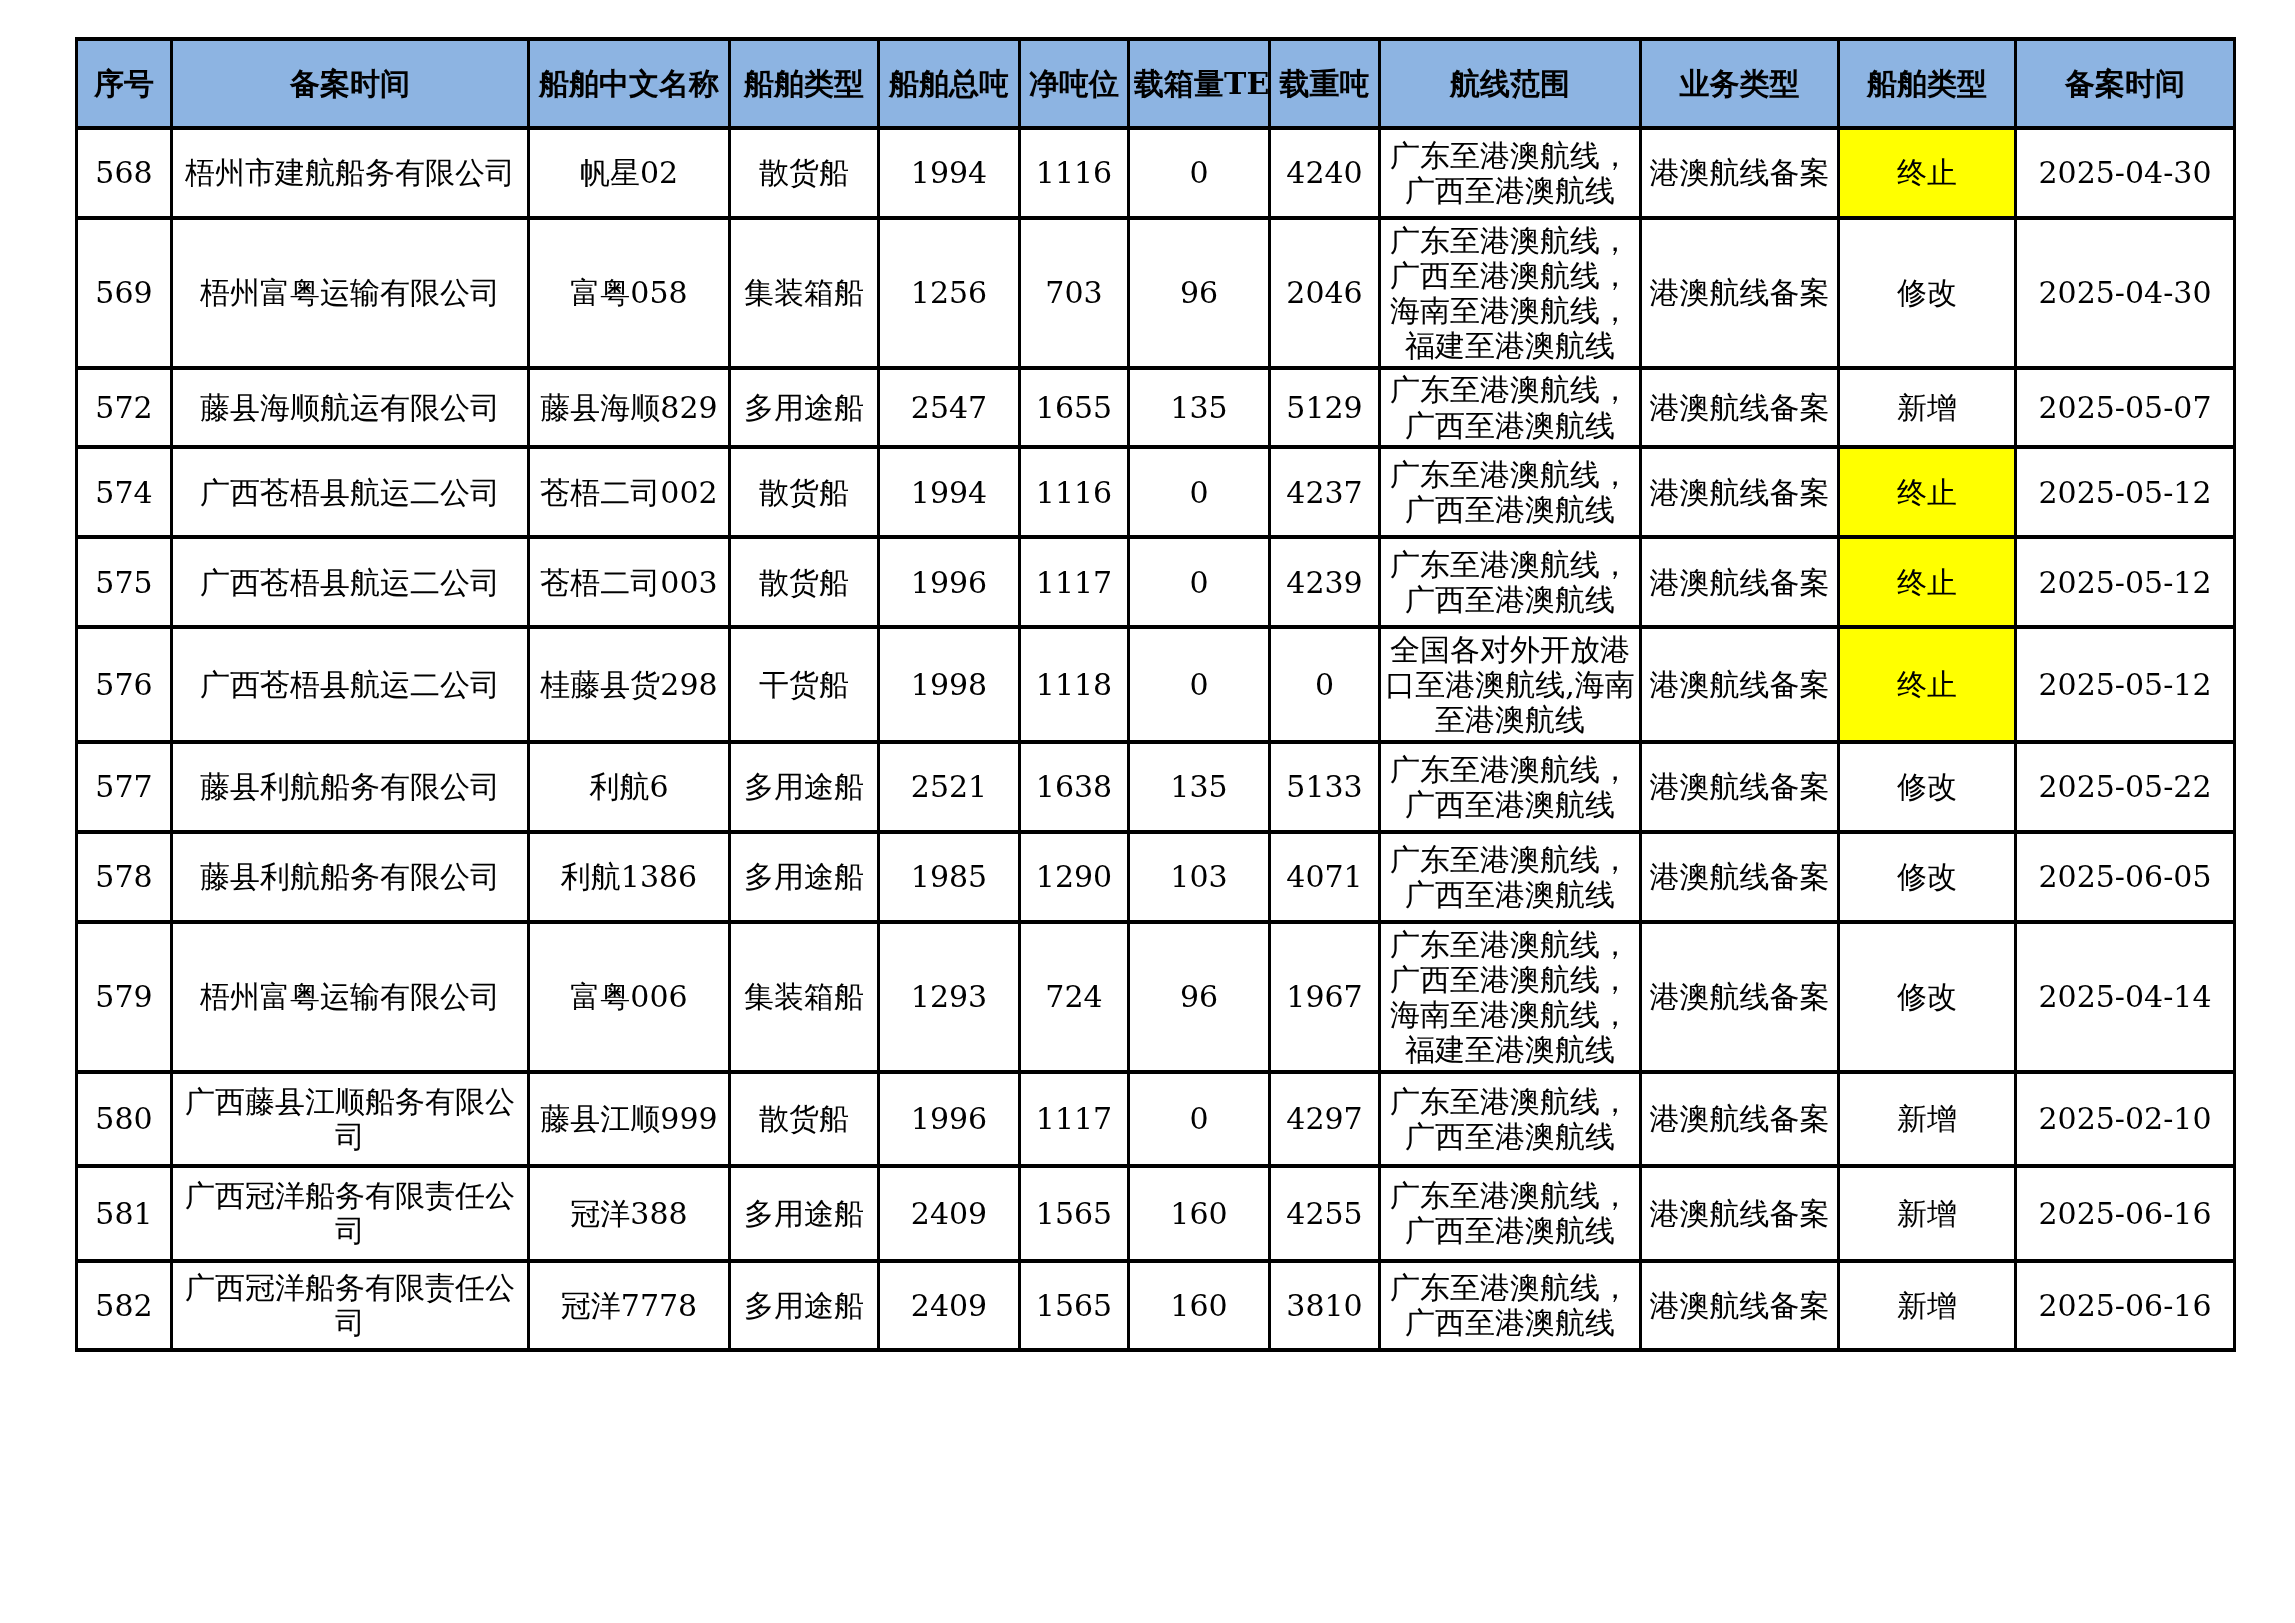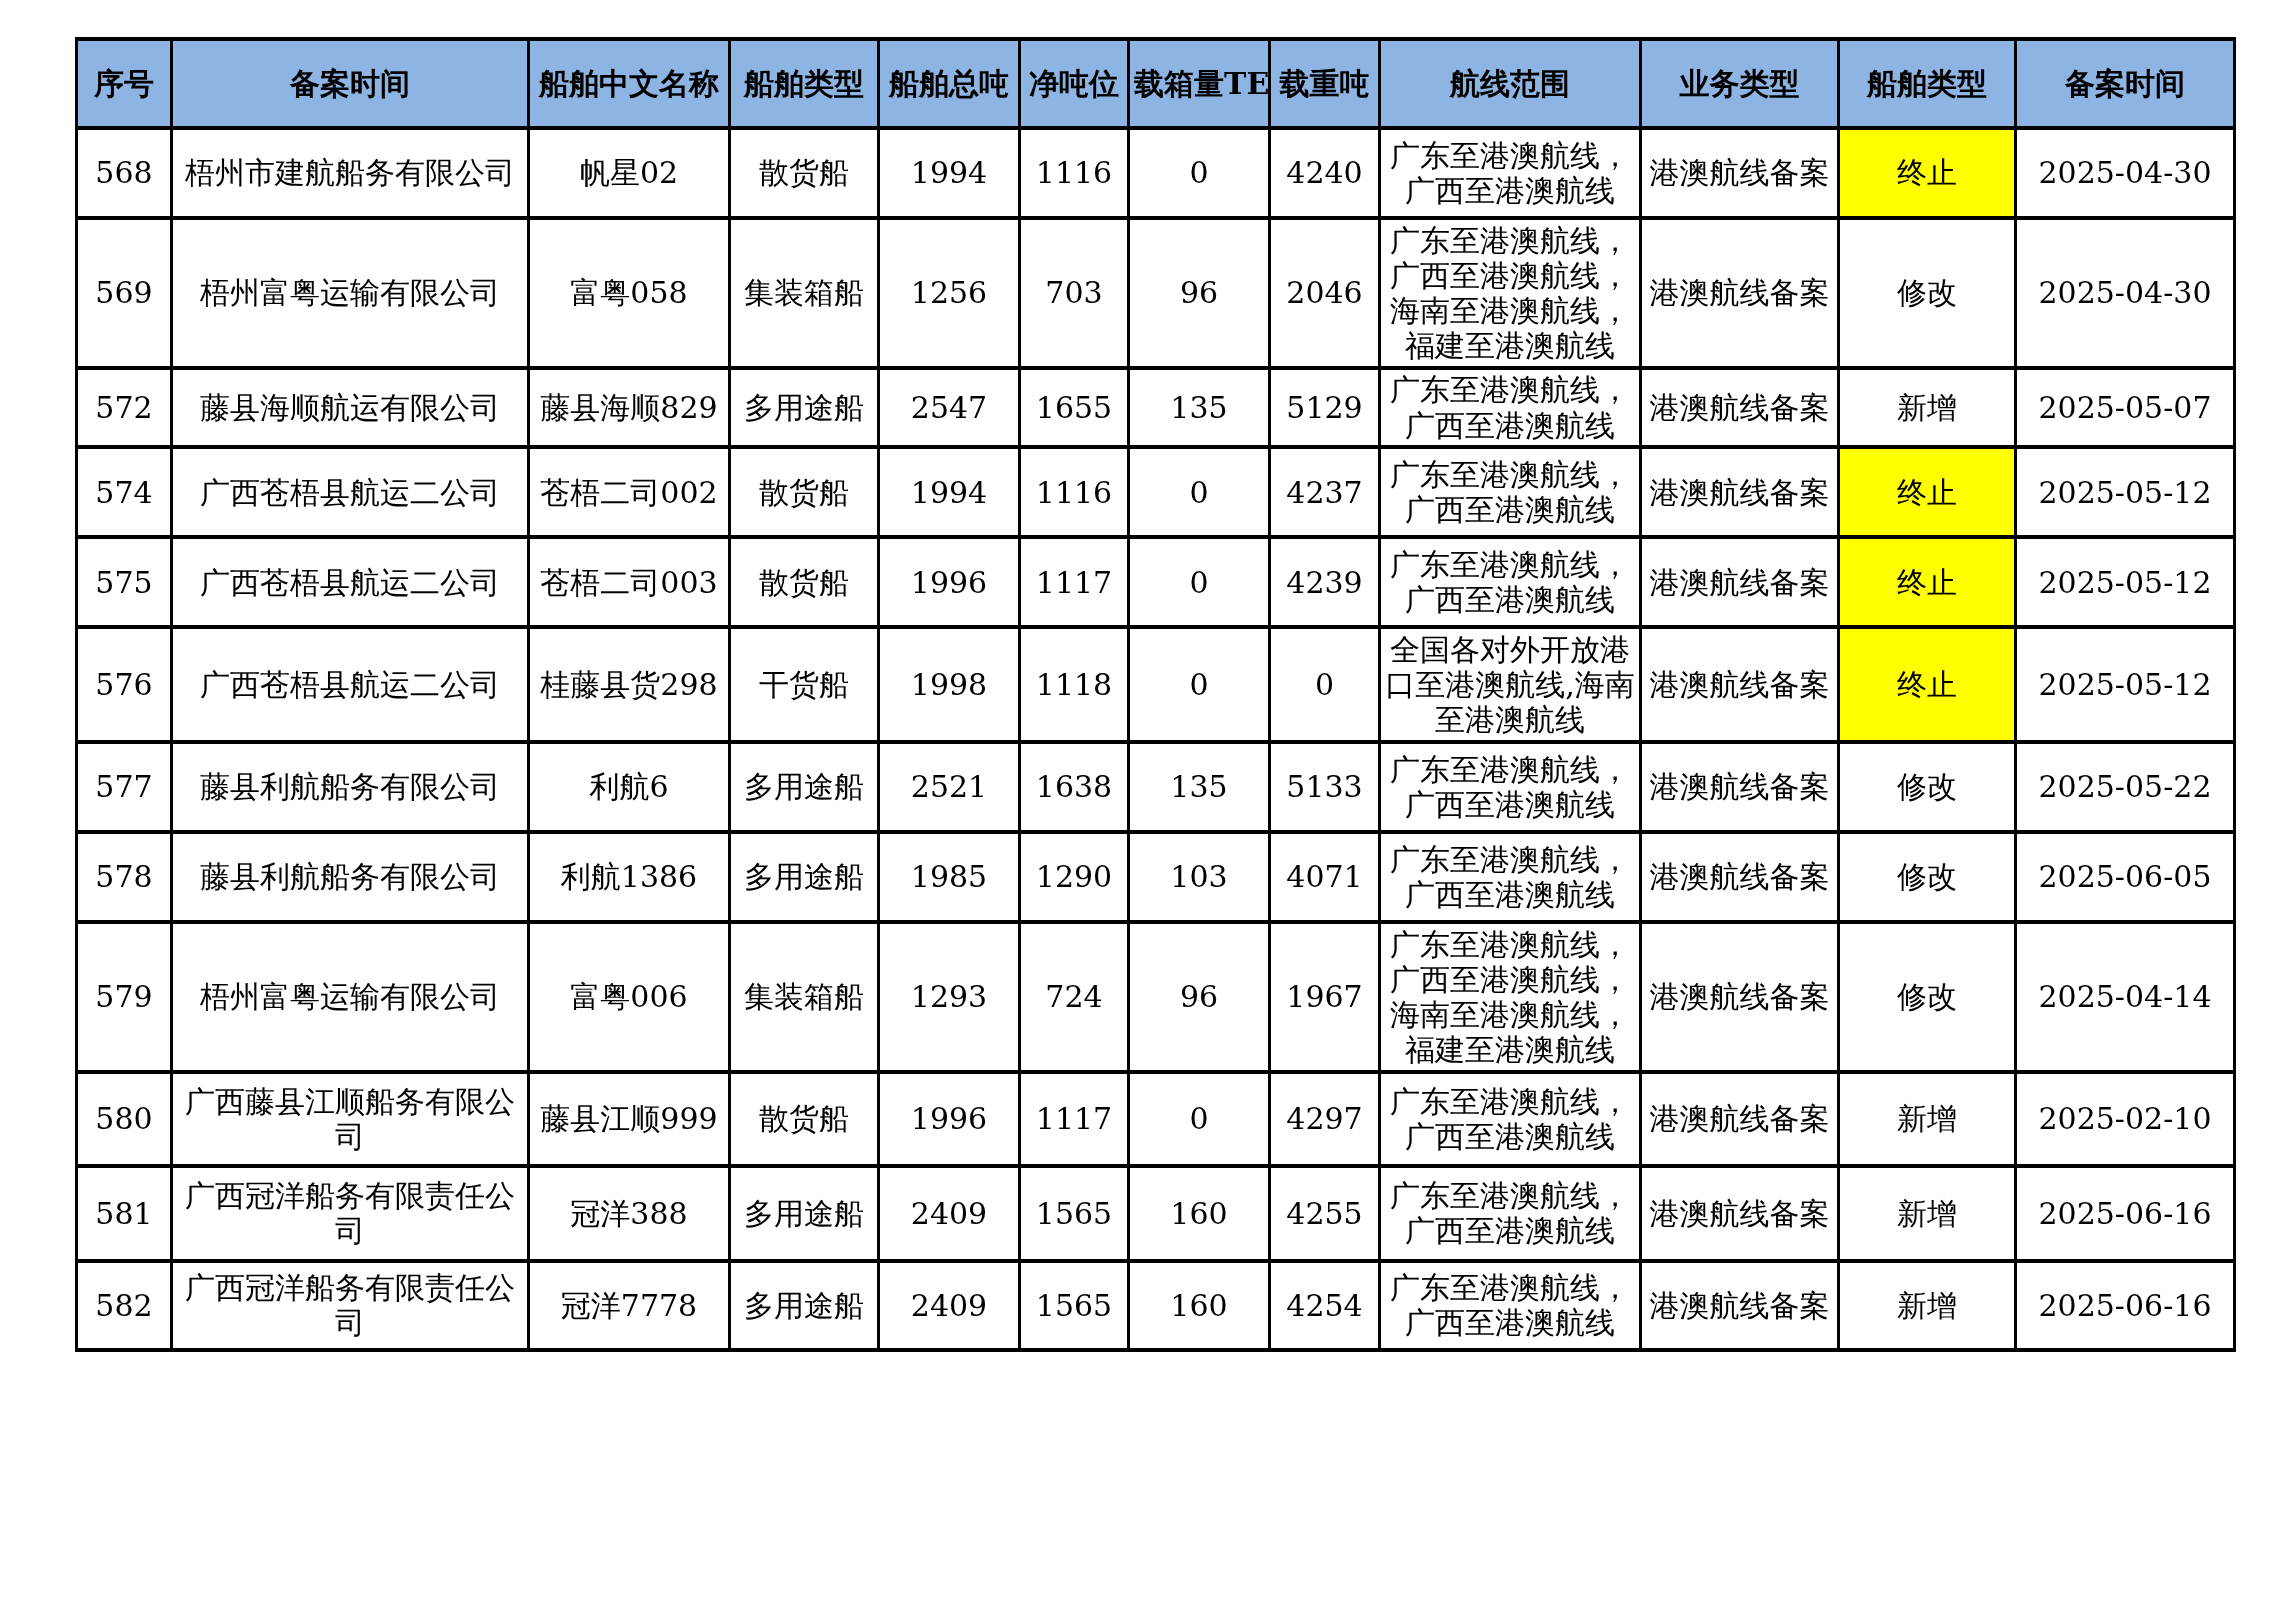--- a/index.html
+++ b/index.html
@@ -242,21 +242,21 @@
         <td>2025-06-16</td>
       </tr>
       <tr style="height:89px">
         <td>582</td>
         <td>广西冠洋船务有限责任公司</td>
         <td>冠洋7778</td>
         <td>多用途船</td>
         <td>2409</td>
         <td>1565</td>
         <td>160</td>
-        <td>4254</td>
+        <td>3810</td>
         <td>广东至港澳航线，广西至港澳航线</td>
         <td>港澳航线备案</td>
         <td>新增</td>
         <td>2025-06-16</td>
       </tr>
     </tbody>
   </table>
 </div>
 
 

